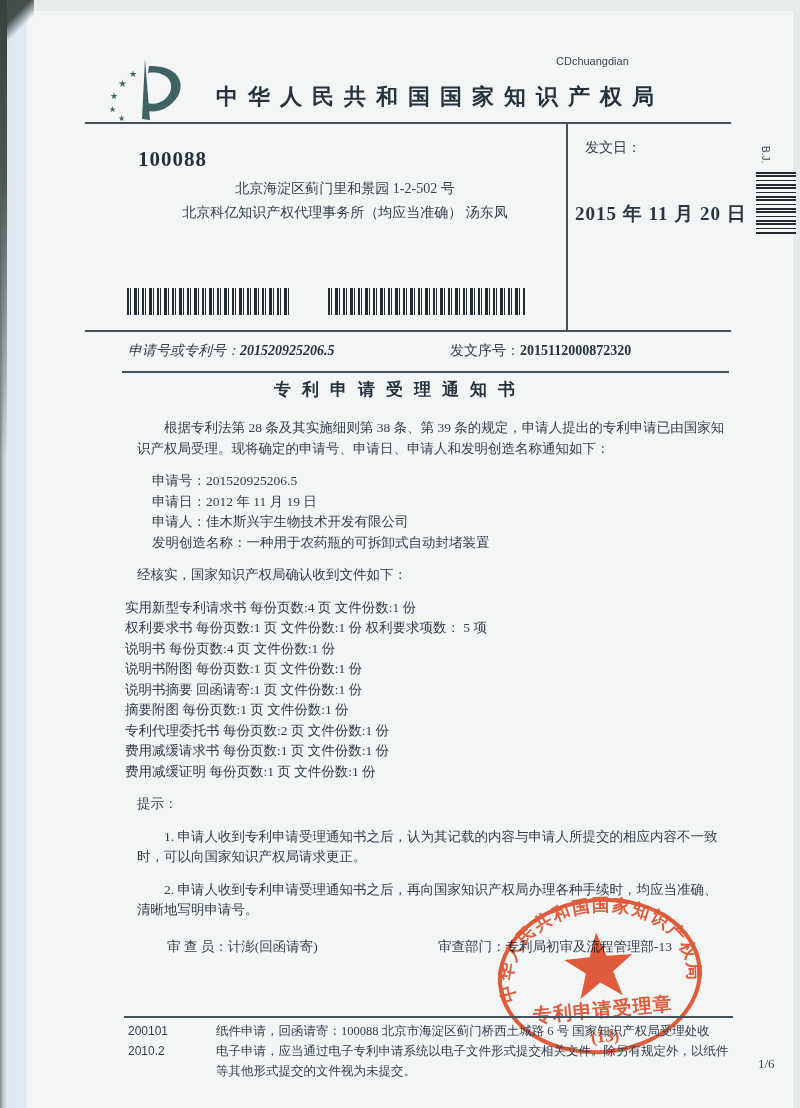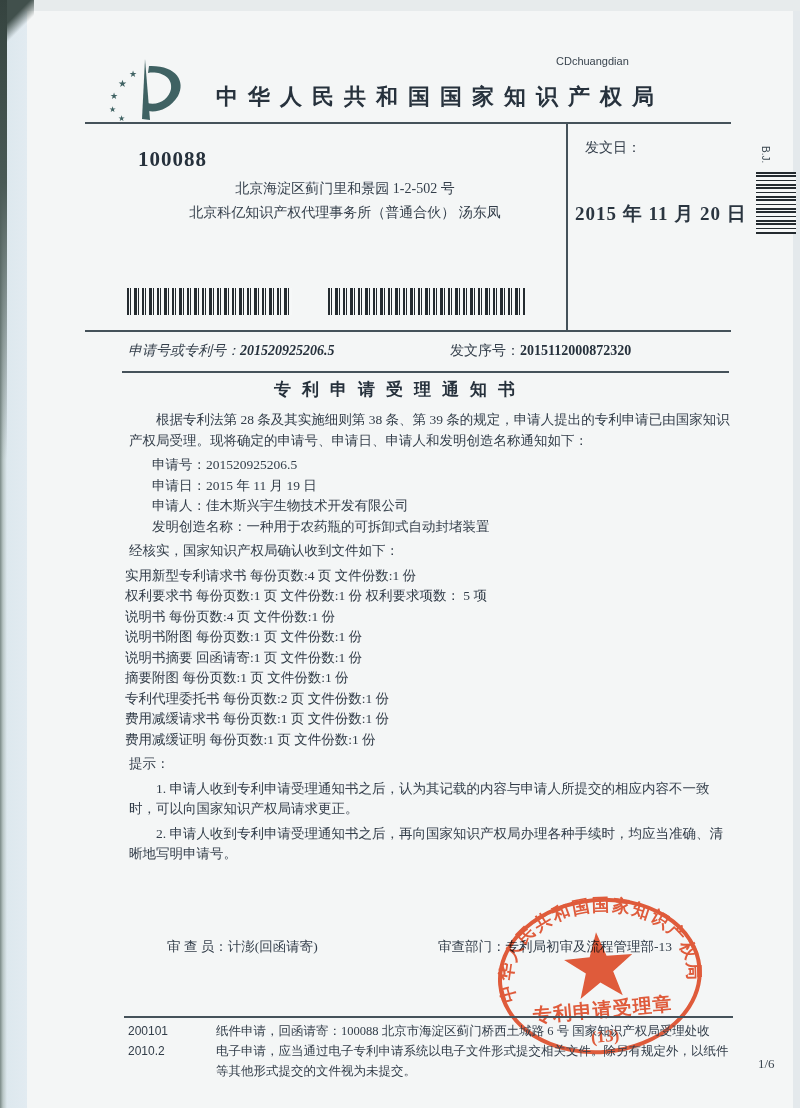--- a/index.html
+++ b/index.html
@@ -47,21 +47,21 @@
 
   .ref-row{position:absolute;left:128px;top:342px;width:605px;font-size:14px;}
   .ref-appno{position:absolute;left:0;top:0;font-style:italic;}
   .ref-serial{position:absolute;left:322px;top:0;}
   .ref-row b{font-weight:600;color:#26313c;}
 
   .notice-title{position:absolute;left:100px;top:378px;width:600px;text-align:center;
     font-size:17px;font-weight:bold;letter-spacing:11px;color:#26313c;white-space:nowrap;}
 
   .body-text{position:absolute;left:125px;top:406px;width:612px;font-size:13.5px;line-height:20.5px;color:#323d49;}
-  .body-text p{margin:4px;}
+  .body-text p{margin:12px;}
   .indent{text-indent:2em;}
   .fields div{padding-left:2em;}
   .received{margin-top:16px;}
   .tips-label{margin-top:13px;}
 
   .signoff{position:absolute;top:938px;left:0;width:800px;font-size:13.5px;}
   .examiner{position:absolute;left:167px;top:0;}
   .department{position:absolute;left:438px;top:0;}
 
   .stamp{position:absolute;left:490px;top:888px;width:220px;height:180px;
@@ -97,42 +97,42 @@
 </svg>
 
 <div class="office-title">中华人民共和国国家知识产权局</div>
 
 <div class="rule rule-top"></div>
 <div class="rule rule-divider"></div>
 <div class="rule rule-box-bottom"></div>
 
 <div class="postcode">100088</div>
 <div class="addr1">北京海淀区蓟门里和景园 1-2-502 号</div>
-<div class="addr2">北京科亿知识产权代理事务所（普通合伙） 汤东凤</div>
+<div class="addr2">北京科亿知识产权代理事务所（均应当准确） 汤东凤</div>
 <div class="issue-label">发文日：</div>
 <div class="issue-date">2015 年 11 月 20 日</div>
 
 <div class="side-mark">B.J.</div>
 <div class="barcode-side"></div>
 <div class="barcode-1 barcode-h"></div>
 <div class="barcode-2 barcode-h"></div>
 
 <div class="ref-row">
   <span class="ref-appno"><span>申请号或专利号：</span><b>201520925206.5</b></span>
   <span class="ref-serial"><span>发文序号：</span><b>2015112000872320</b></span>
 </div>
 <div class="rule rule-ref-bottom"></div>
 
 <div class="notice-title">专利申请受理通知书</div>
 
 <div class="body-text">
   <p class="indent">根据专利法第 28 条及其实施细则第 38 条、第 39 条的规定，申请人提出的专利申请已由国家知识产权局受理。现将确定的申请号、申请日、申请人和发明创造名称通知如下：</p>
   <div class="fields">
     <div>申请号：201520925206.5</div>
-    <div>申请日：2015 年 11 月 19 日</div>
+    <div>申请日：2012 年 11 月 19 日</div>
     <div>申请人：佳木斯兴宇生物技术开发有限公司</div>
     <div>发明创造名称：一种用于农药瓶的可拆卸式自动封堵装置</div>
   </div>
   <p class="received">经核实，国家知识产权局确认收到文件如下：</p>
   <div>
     <div>实用新型专利请求书 每份页数:4 页 文件份数:1 份</div>
     <div>权利要求书 每份页数:1 页 文件份数:1 份 权利要求项数： 5 项</div>
     <div>说明书 每份页数:4 页 文件份数:1 份</div>
     <div>说明书附图 每份页数:1 页 文件份数:1 份</div>
     <div>说明书摘要 回函请寄:1 页 文件份数:1 份</div>

